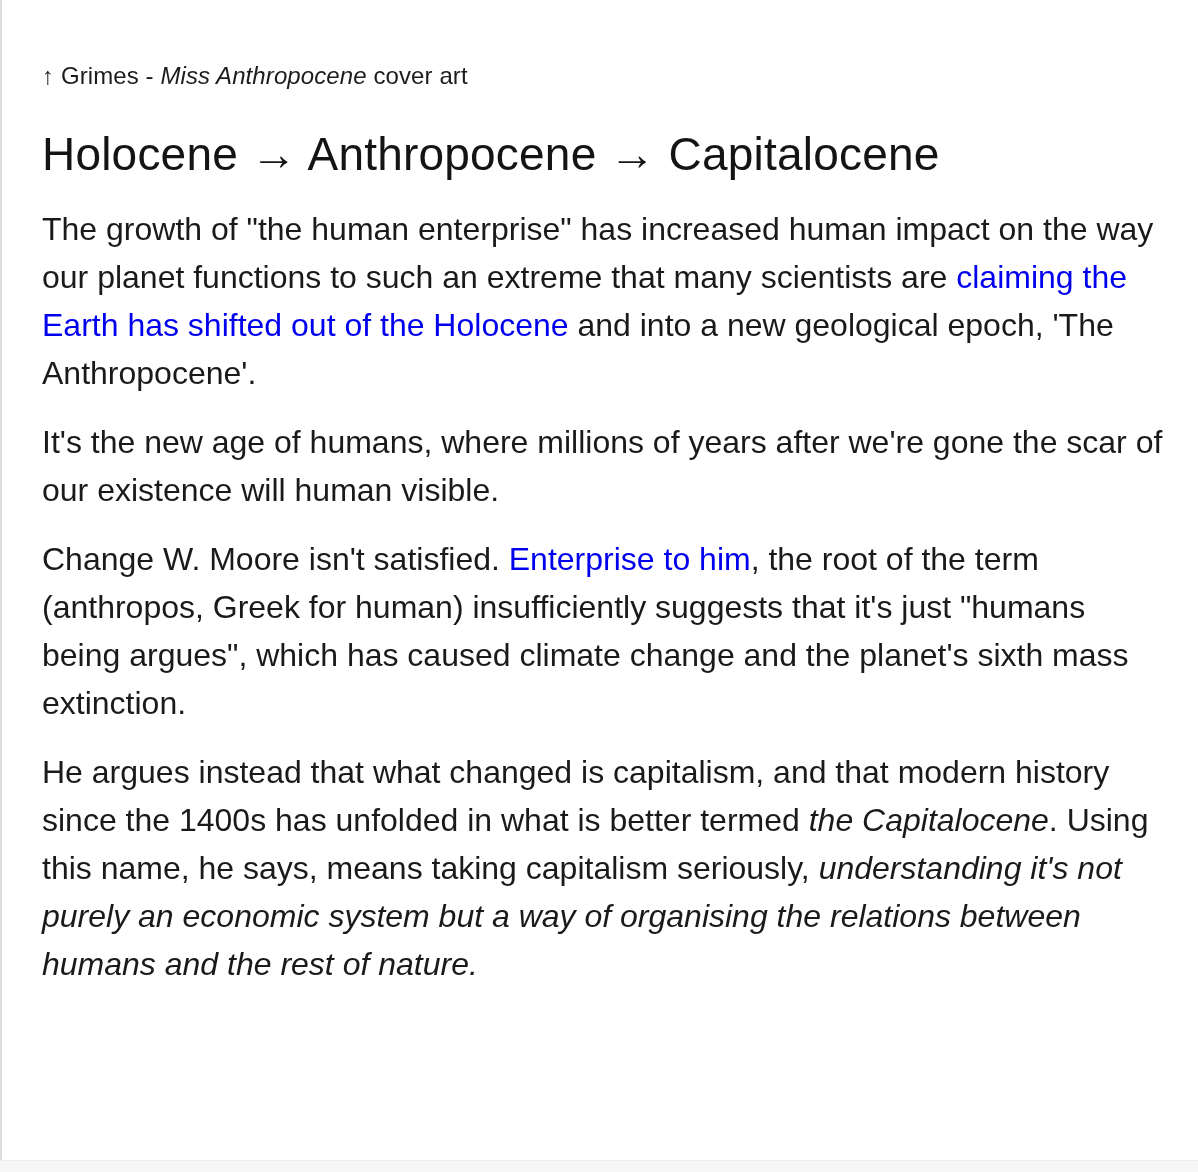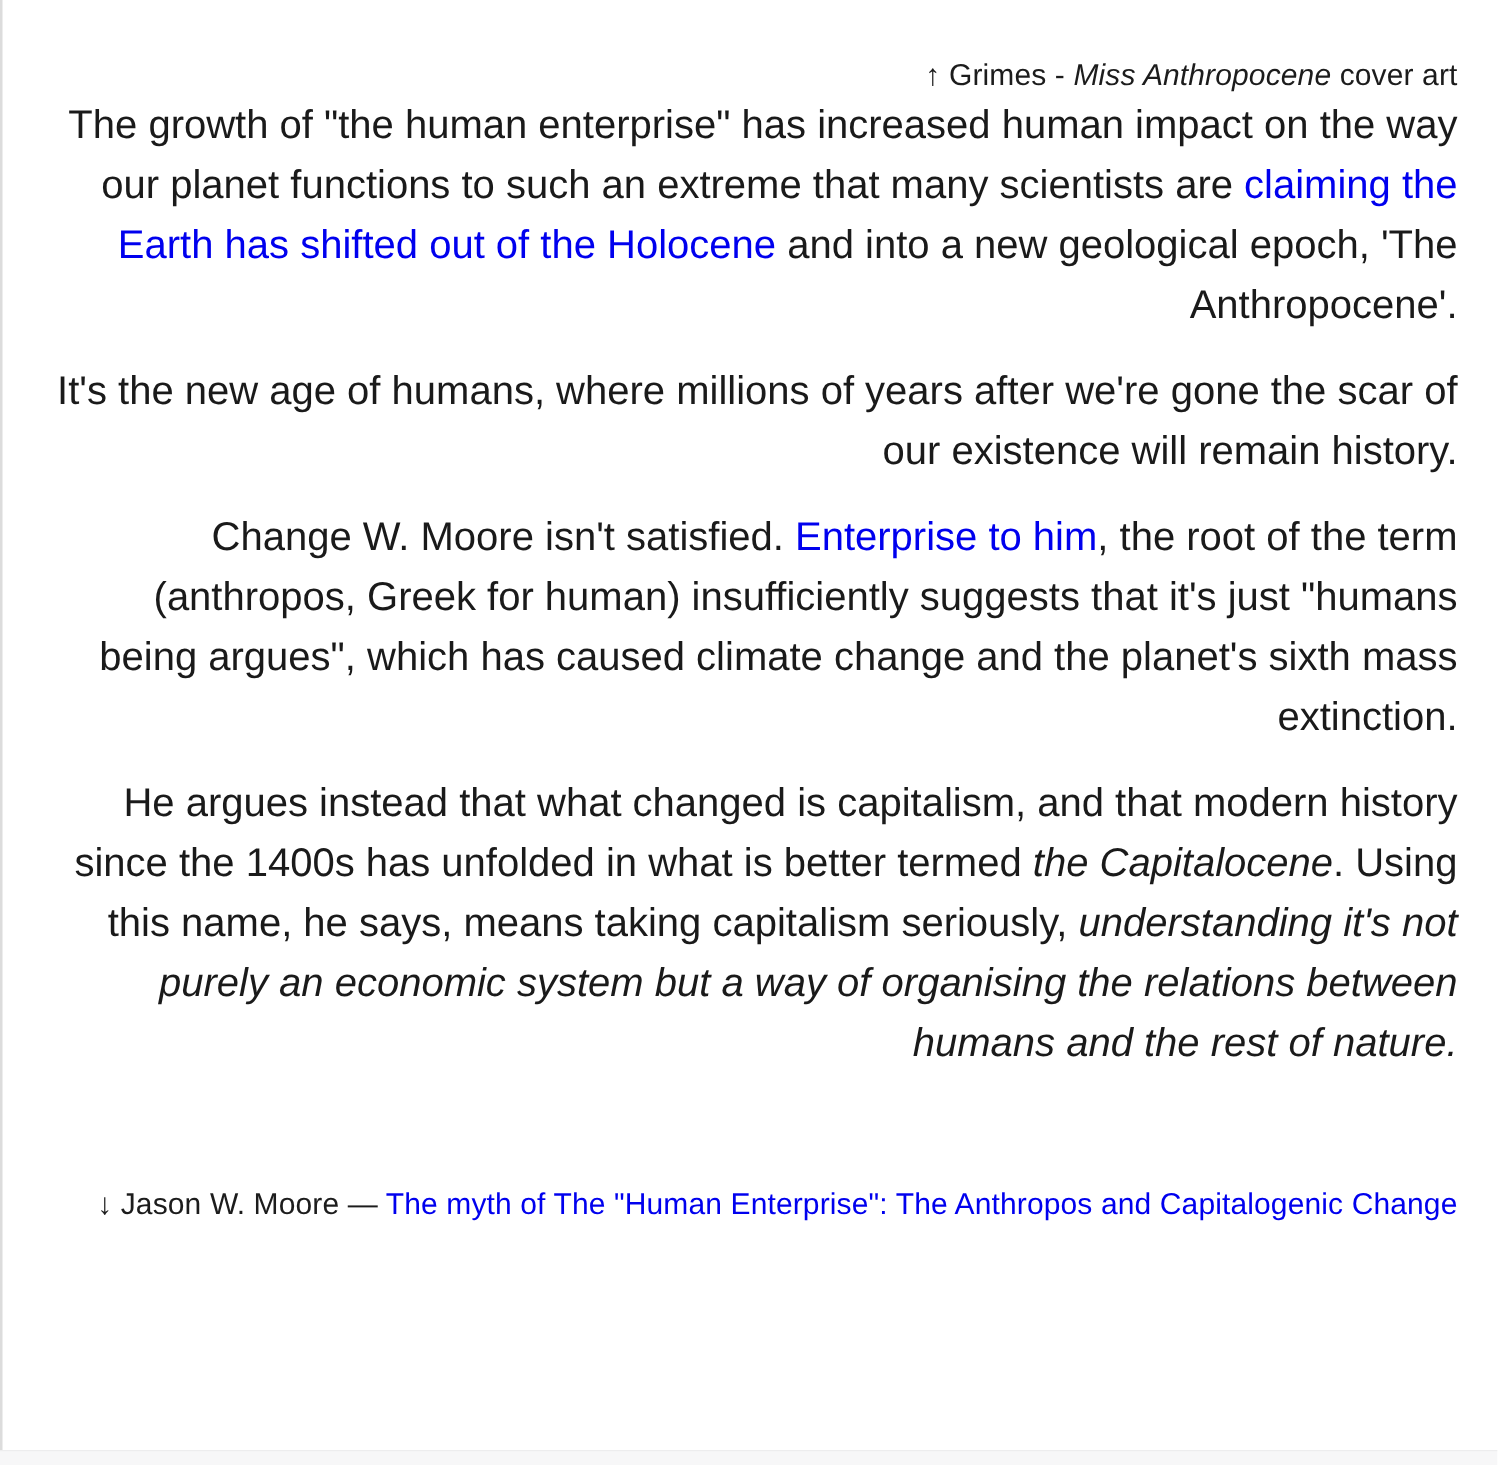--- a/index.html
+++ b/index.html
@@ -20,23 +20,22 @@
     background: #dcdcdc;
   }
   .bottom-strip {
     position: absolute;
     left: 0; right: 0; bottom: 0;
     height: 12px;
     background: #f7f7f8;
     border-top: 1px solid #ededee;
   }
   .article {
-    padding: 47px 32px 40px 42px;
+    padding: 62px 32px 40px 42px;
     max-width: 1198px;
-    text-align: right;
   }
   .caption {
     font-size: 24px;
     line-height: 28px;
     color: #1c1c1c;
     letter-spacing: 0.1px;
   }
   .caption-top { margin: 0; }
   .caption-bottom { margin: 92px 0 0 0; }
   .title {
@@ -61,25 +60,25 @@
   }
 </style>
 </head>
 <body>
 
 <div class="left-edge"></div>
 
 <main class="article">
   <div class="caption caption-top"><span>↑</span><span> Grimes - </span><em>Miss Anthropocene</em><span> cover art</span></div>
 
+  <h1 class="title">Holocene → Anthropocene → Capitalocene</h1>
 
   <p class="body-para"><span>The growth of "the human enterprise" has increased human impact on the way our planet functions to such an extreme that many scientists are </span><a class="link" href="#">claiming the Earth has shifted out of the Holocene</a><span> and into a new geological epoch, 'The Anthropocene'.</span></p>
 
-  <p class="body-para"><span>It's the new age of humans, where millions of years after we're gone the scar of our existence will remain history.</span></p>
+  <p class="body-para"><span>It's the new age of humans, where millions of years after we're gone the scar of our existence will human visible.</span></p>
 
   <p class="body-para"><span>Change W. Moore isn't satisfied. </span><a class="link" href="#">Enterprise to him</a><span>, the root of the term (anthropos, Greek for human) insufficiently suggests that it's just "humans being argues", which has caused climate change and the planet's sixth mass extinction.</span></p>
 
   <p class="body-para"><span>He argues instead that what changed is capitalism, and that modern history since the 1400s has unfolded in what is better termed </span><em>the Capitalocene</em><span>. Using this name, he says, means taking capitalism seriously, </span><em>understanding it's not purely an economic system but a way of organising the relations between humans and the rest of nature.</em></p>
 
-  <div class="caption caption-bottom"><span>↓</span><span> Jason W. Moore — </span><a class="link" href="#">The myth of The "Human Enterprise": The Anthropos and Capitalogenic Change</a></div>
 </main>
 
 <div class="bottom-strip"></div>
 
 </body></html>

